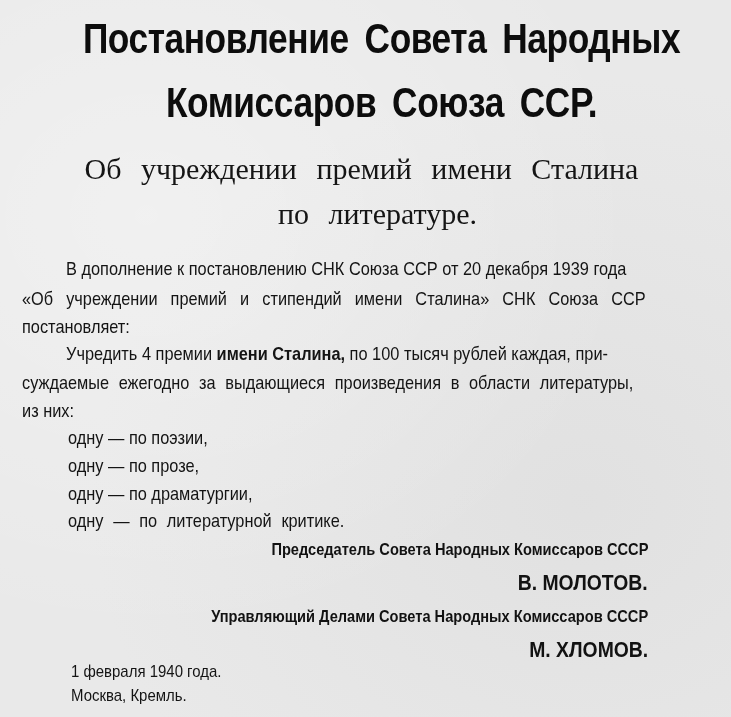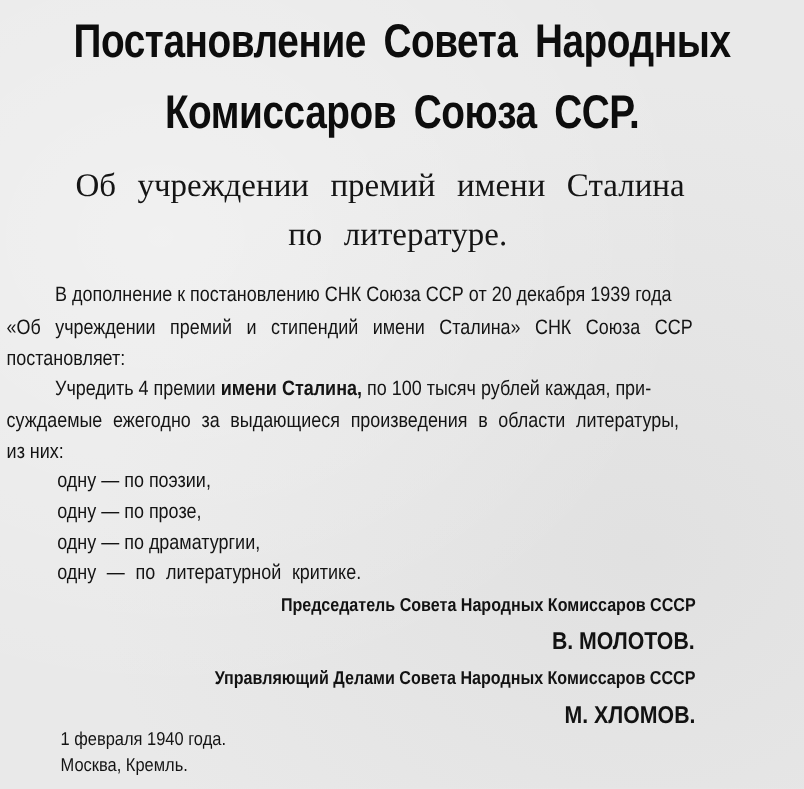--- a/index.html
+++ b/index.html
@@ -12,21 +12,21 @@
       overflow: hidden;
       background: #e9e9e9;
       background-image:
         radial-gradient(ellipse at 20% 30%, rgba(255,255,255,0.35), rgba(255,255,255,0) 60%),
         radial-gradient(ellipse at 80% 70%, rgba(200,200,200,0.25), rgba(200,200,200,0) 60%);
       color: #111;
       position: relative;
     }
     .page {
       position: absolute;
-      left: 0; top: 0;
+      left: 16px; top: 0;
       width: 698px;
       height: 717px;
     }
     .title {
       position: absolute;
       left: 0;
       width: 731px;
       text-align: center;
       font-family: "Liberation Sans", sans-serif;
       font-weight: bold;

